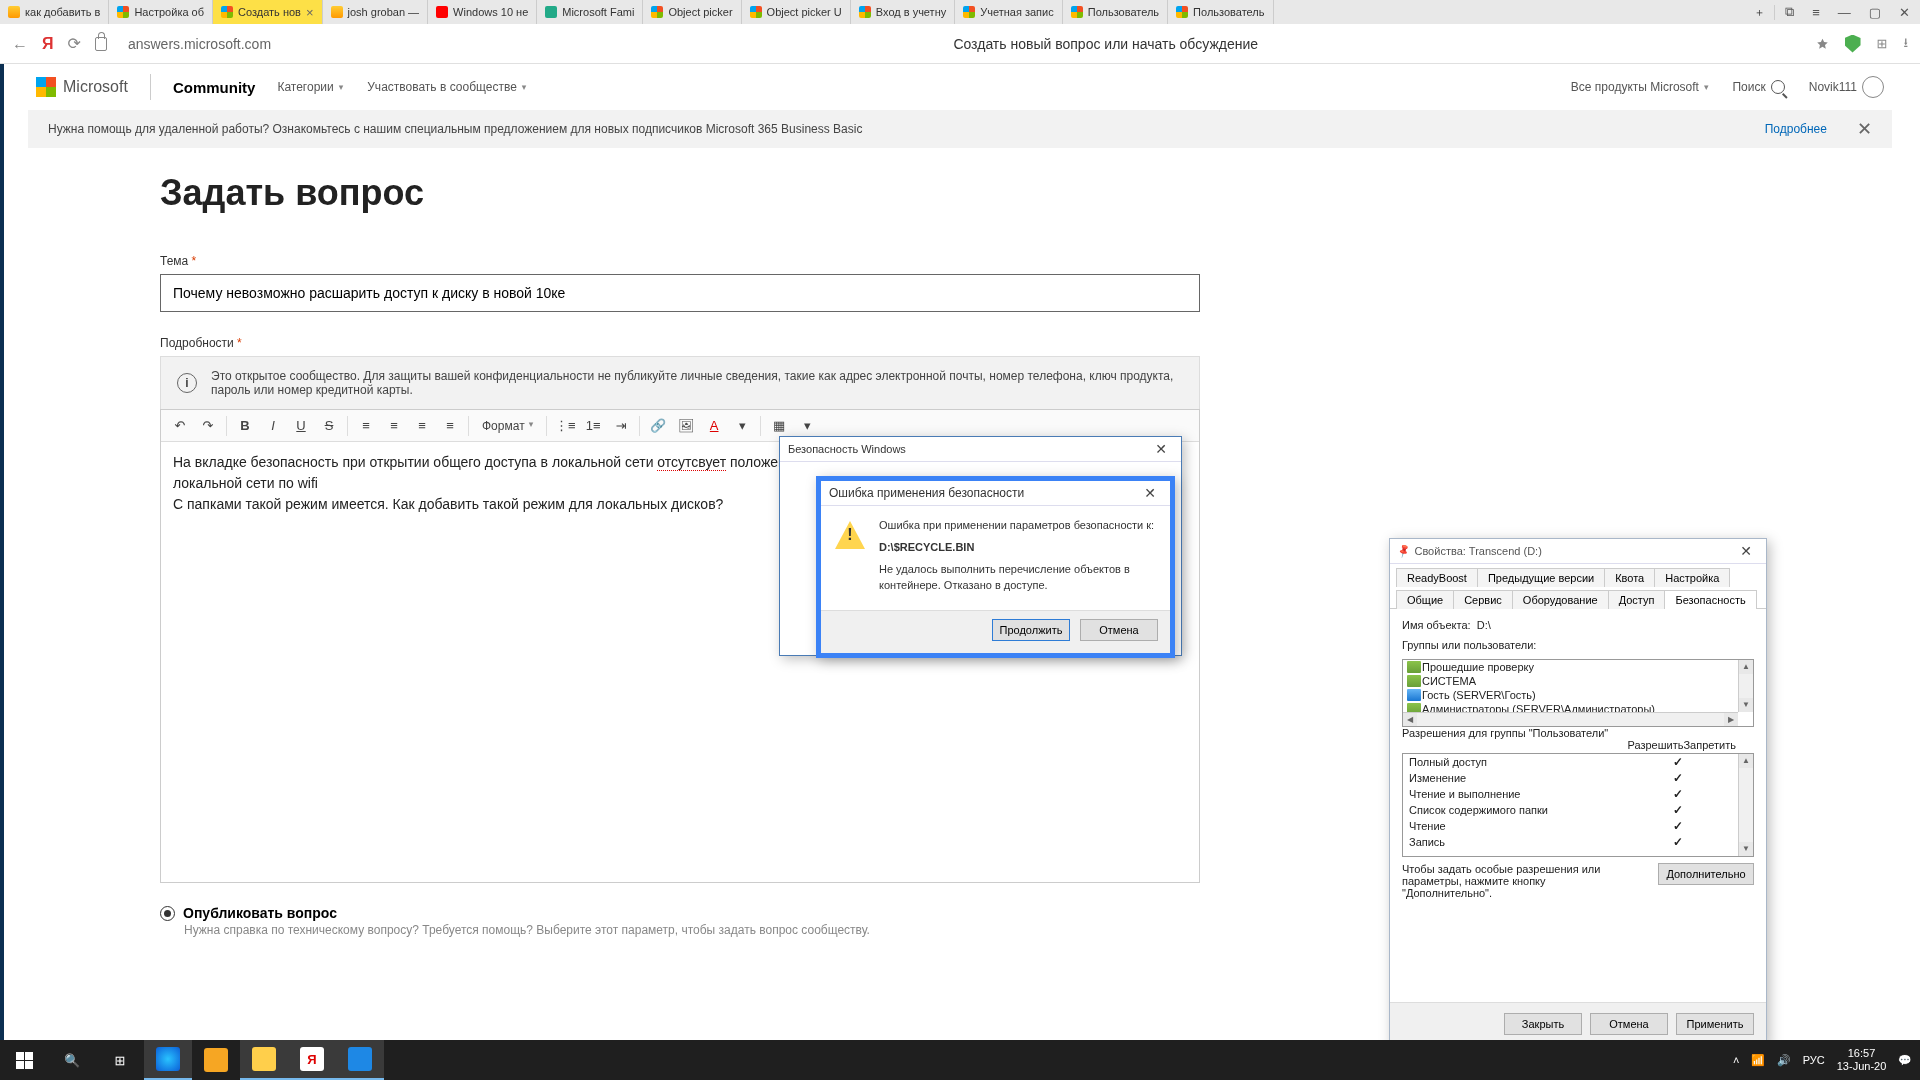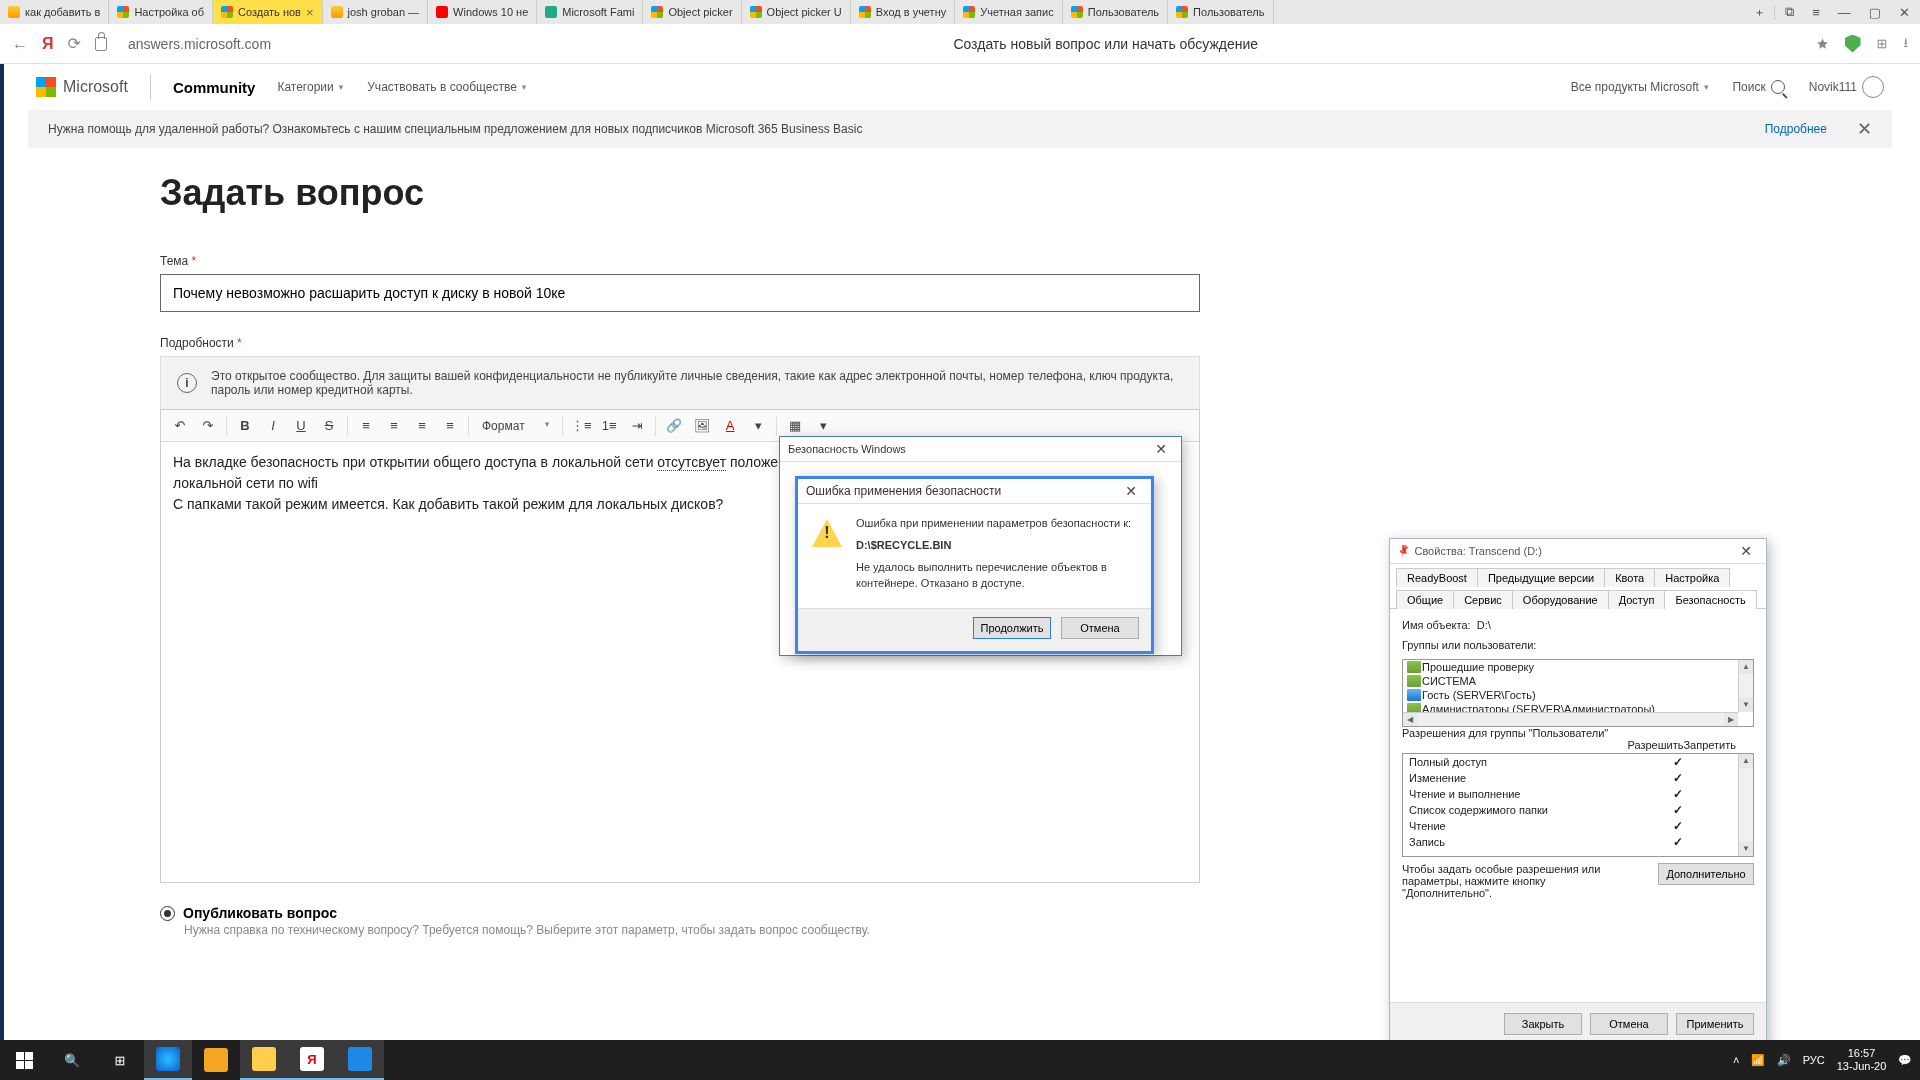--- a/index.html
+++ b/index.html
@@ -41,34 +41,34 @@
 .page-h1{font-size:36px;font-weight:600;color:#222;margin-bottom:40px}
 .field-label{font-size:12px;color:#333;margin-bottom:6px}
 .req{color:#d83b01}
 .subject-input{width:1040px;height:38px;border:1px solid #666;padding:0 12px;font-size:14px;margin-bottom:24px;display:block}
 .notice{width:1040px;background:#f2f2f2;padding:12px 16px;display:flex;gap:14px;font-size:12px;color:#444;align-items:center;margin-bottom:0;border:1px solid #ddd;border-bottom:none}
 .info-ic{width:20px;height:20px;border:1.5px solid #666;border-radius:50%;display:flex;align-items:center;justify-content:center;font-size:12px;font-weight:bold;flex-shrink:0}
 .editor-wrap{width:1040px;border:1px solid #ccc}
 .toolbar{height:32px;background:#fafafa;border-bottom:1px solid #ddd;display:flex;align-items:center;padding:0 6px;gap:2px}
 .tb-btn{width:26px;height:26px;display:flex;align-items:center;justify-content:center;font-size:13px;color:#444;cursor:pointer}
 .tb-sep{width:1px;height:20px;background:#ddd;margin:0 3px}
-.tb-format{padding:0 8px;font-size:12px;color:#444;display:flex;align-items:flex-start;gap:20px;cursor:pointer}
+.tb-format{padding:0 8px;font-size:12px;color:#444;display:flex;align-items:flex-start;gap:4px;cursor:pointer}
 .editor-body{min-height:440px;padding:10px 12px;font-size:14px;color:#222;line-height:1.5}
 .mispell{border-bottom:1.5px dotted #d00}
 .radio-row{margin-top:22px;display:flex;align-items:center;gap:8px}
 .radio{width:15px;height:15px;border:1px solid #333;border-radius:50%;display:flex;align-items:center;justify-content:center}
 .radio-dot{width:7px;height:7px;background:#333;border-radius:50%}
 .radio-label{font-size:14px;font-weight:700}
 .radio-hint{font-size:12px;color:#888;margin-left:24px;margin-top:2px}
 
 .win-dialog{position:absolute;background:#fff;border:1px solid #4a7bb5;box-shadow:3px 3px 12px rgba(0,0,0,.25);font-size:11px}
 .dlg-sec-outer{left:779px;top:436px;width:403px;height:220px}
 .dlg-title{height:25px;background:#fff;display:flex;align-items:center;padding:0 8px;color:#333;border-bottom:1px solid #dde}
 .dlg-x{margin-left:auto;font-size:14px;color:#444;cursor:pointer;padding:0 6px}
-.dlg-err{left:795px;top:476px;width:359px;border:3px solid #3b82f6}
+.dlg-err{left:816px;top:476px;width:359px;border:5px solid #3b82f6}
 .dlg-err .dlg-title{background:#fff;font-size:12px}
 .dlg-err-body{padding:12px 14px 16px 14px;display:flex;gap:14px}
 .warn-ic{width:30px;height:28px;background:#ffd54f;clip-path:polygon(50% 0,100% 100%,0 100%);display:flex;align-items:center;justify-content:center;font-weight:bold;color:#333;font-size:16px;flex-shrink:0;margin-top:3px}
 .dlg-err-text{font-size:11px;color:#333;line-height:1.45}
 .dlg-err-text .path{font-weight:600;margin:6px 0}
 .dlg-err-btns{padding:8px 12px 12px 12px;display:flex;justify-content:flex-end;gap:10px;background:#f0f0f0;border-top:1px solid #ddd}
 .win-btn{min-width:78px;height:22px;font-size:11px;border:1px solid #adadad;background:#e1e1e1;cursor:pointer}
 .win-btn.primary{border:1.5px solid #2e7cd6}
 
 .dlg-props{left:1389px;top:538px;width:378px;height:508px;border:1px solid #a9b7c9}

